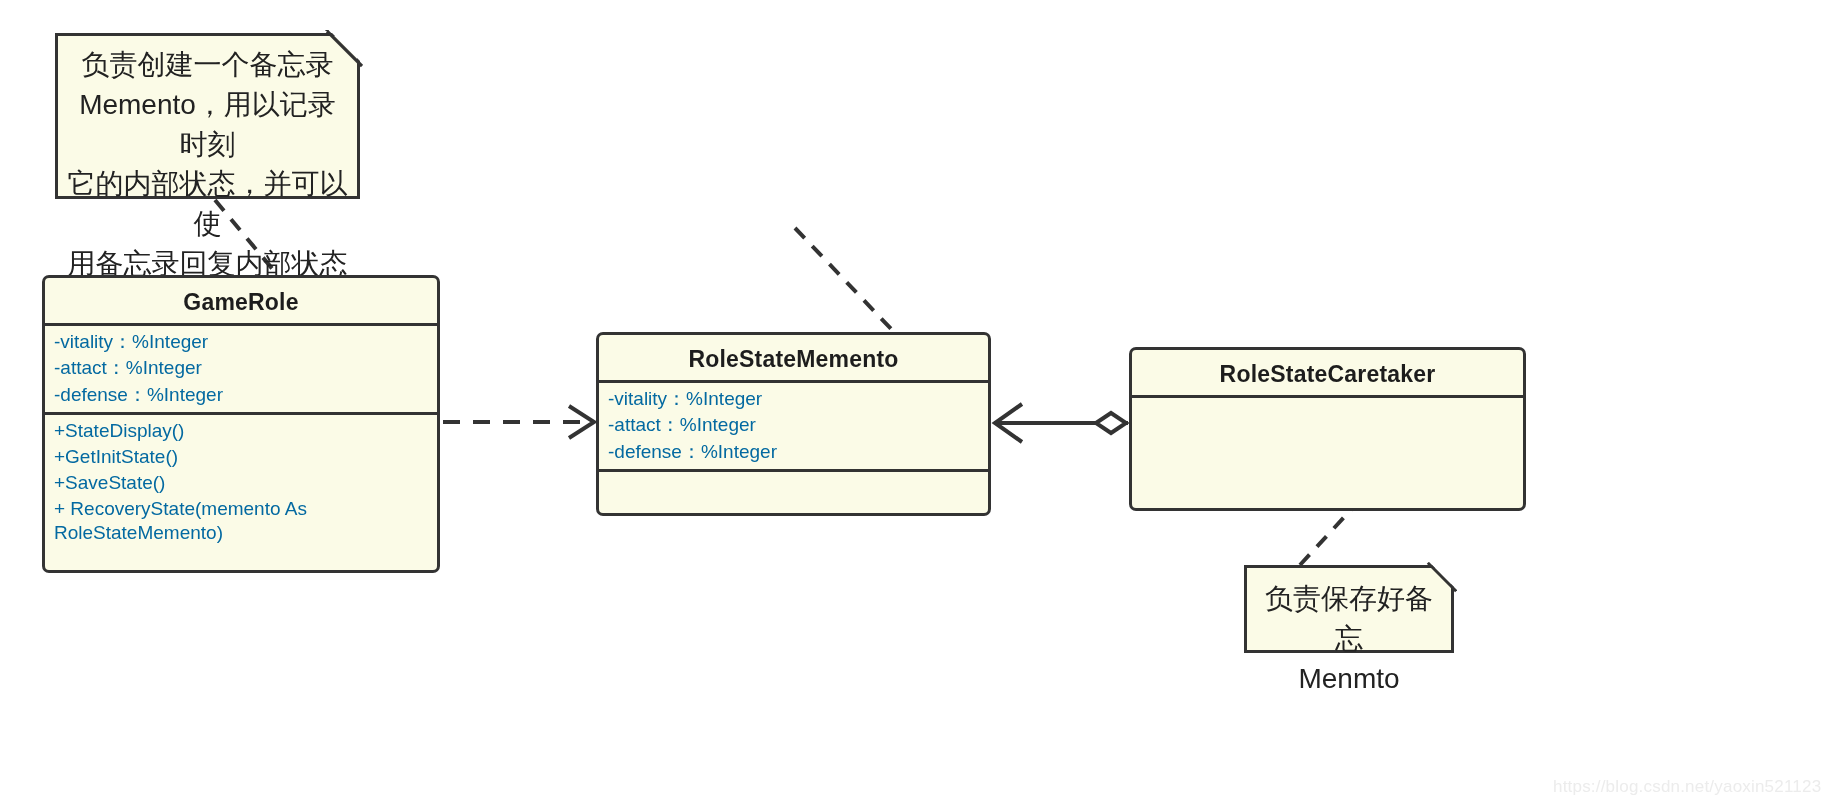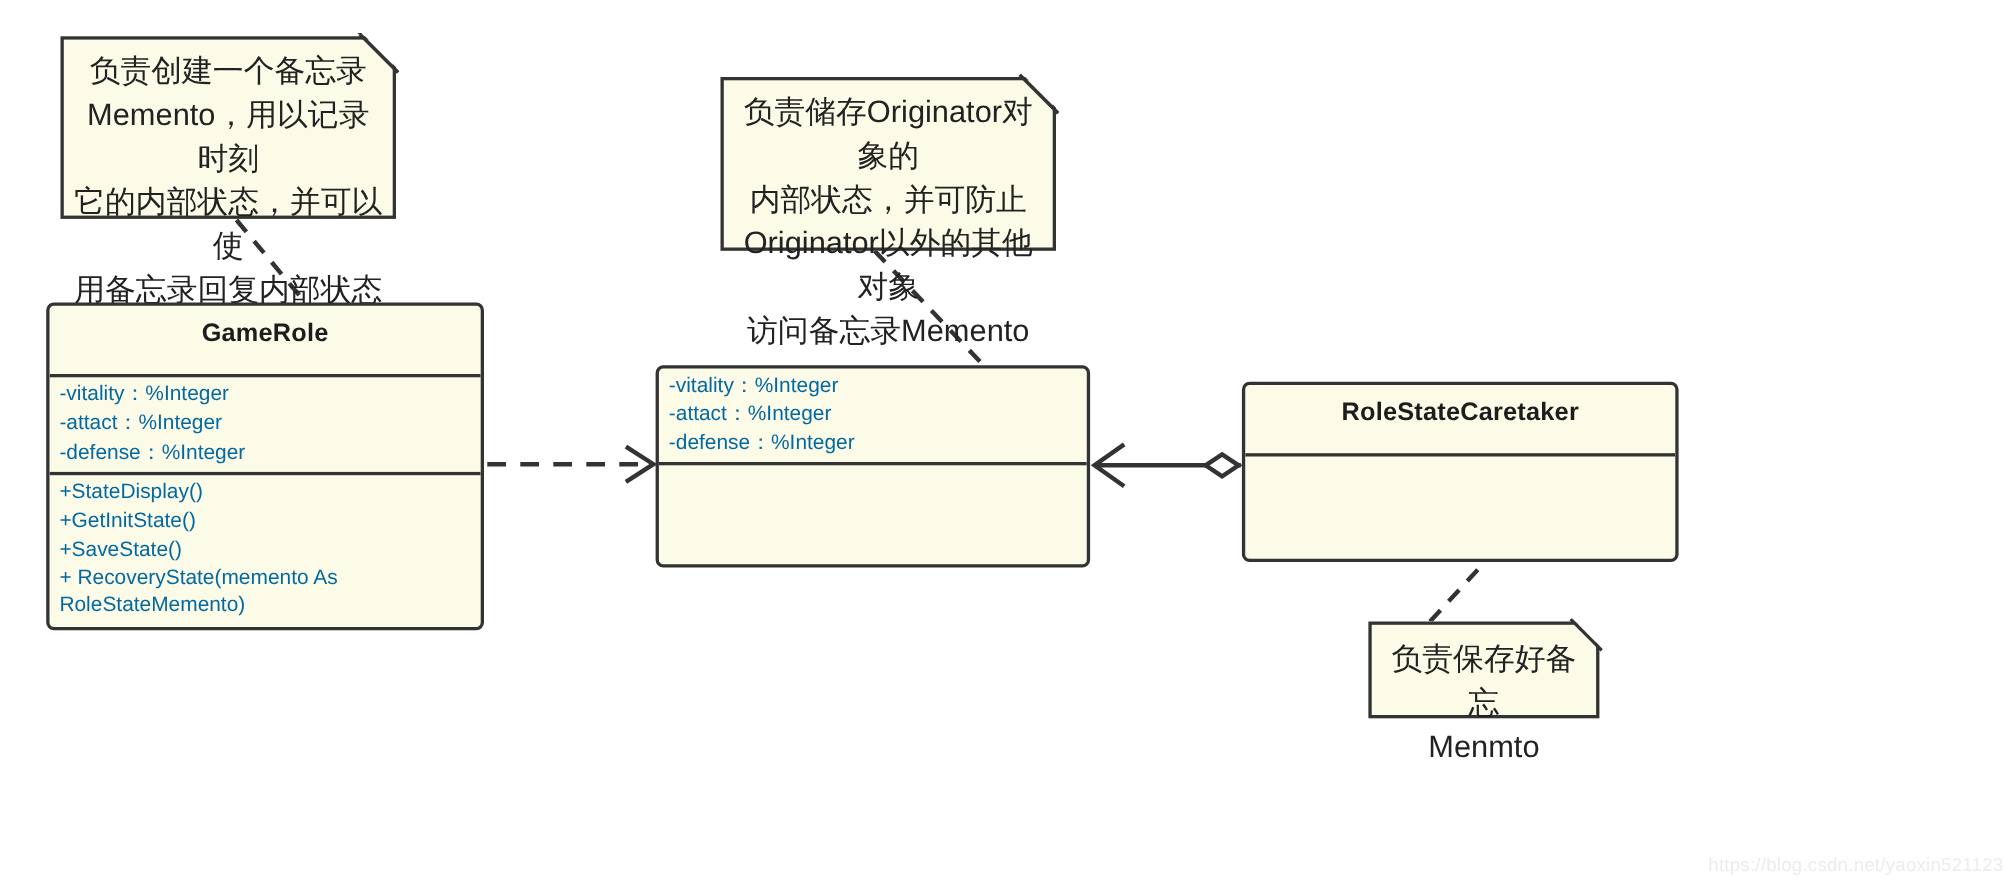--- a/index.html
+++ b/index.html
@@ -20,21 +20,21 @@
     border-radius:7px;
     box-sizing:border-box;
     overflow:hidden;
     z-index:5;
   }
   .uml-class .cls-title{
     text-align:center;
     font-weight:bold;
     font-size:23px;
     color:#1d1d1d;
-    padding:12px 6px 25px 6px;
+    padding:12px 6px 8px 6px;
     border-bottom:3px solid #333333;
     line-height:1.1;
     letter-spacing:0.2px;
   }
   .uml-compartment{
     border-bottom:3px solid #333333;
     padding:3px 0 4px 0;
   }
   .uml-compartment:last-child{border-bottom:none;}
   .uml-compartment.empty{min-height:30px;}
@@ -132,31 +132,20 @@
     <svg class="fold-line" viewBox="0 0 48 48" xmlns="http://www.w3.org/2000/svg">
       <path d="M12,1 L47,36" stroke="#333333" stroke-width="3.2" fill="none"></path>
       <path d="M12,1 L12,0" stroke="#333333" stroke-width="3.2" fill="none"></path>
     </svg>
     <div class="note-text">负责创建一个备忘录
 Memento，用以记录时刻
 它的内部状态，并可以使
 用备忘录回复内部状态</div>
   </div>
 
-  <div class="note" style="left:655px;top:70px;width:305px;height:158px;">
-    <div class="note-body"></div>
-    <div class="fold-cut"></div>
-    <svg class="fold-line" viewBox="0 0 48 48" xmlns="http://www.w3.org/2000/svg">
-      <path d="M12,1 L47,36" stroke="#333333" stroke-width="3.2" fill="none"></path>
-    </svg>
-    <div class="note-text">负责储存Originator对象的
-内部状态，并可防止
-Originator以外的其他对象
-访问备忘录Memento</div>
-  </div>
 
   <div class="note" style="left:1200px;top:565px;width:210px;height:88px;margin-left:44px;">
     <div class="note-body"></div>
     <div class="fold-cut" style="border-left-width:28px;border-top-width:28px;"></div>
     <svg class="fold-line" viewBox="0 0 48 48" xmlns="http://www.w3.org/2000/svg" style="width:40px;height:40px;">
       <path d="M13,1 L47,35" stroke="#333333" stroke-width="3.5" fill="none"></path>
     </svg>
     <div class="note-text" style="padding-top:14px;">负责保存好备忘
 Menmto</div>
   </div>
@@ -170,20 +159,21 @@
     </div>
     <div class="uml-compartment">
       <div class="uml-row">+StateDisplay()</div>
       <div class="uml-row">+GetInitState()</div>
       <div class="uml-row">+SaveState()</div>
       <div class="uml-row">+ RecoveryState(memento As RoleStateMemento)</div>
     </div>
   </div>
 
   <div class="uml-class" style="left:596px;top:332px;width:395px;height:184px;">
+    <div class="cls-title">RoleStateMemento</div>
     <div class="uml-compartment">
       <div class="uml-row">-vitality：%Integer</div>
       <div class="uml-row">-attact：%Integer</div>
       <div class="uml-row">-defense：%Integer</div>
     </div>
     <div class="uml-compartment empty"></div>
   </div>
 
   <div class="uml-class" style="left:1129px;top:347px;width:397px;height:164px;">
     <div class="cls-title">RoleStateCaretaker</div>

